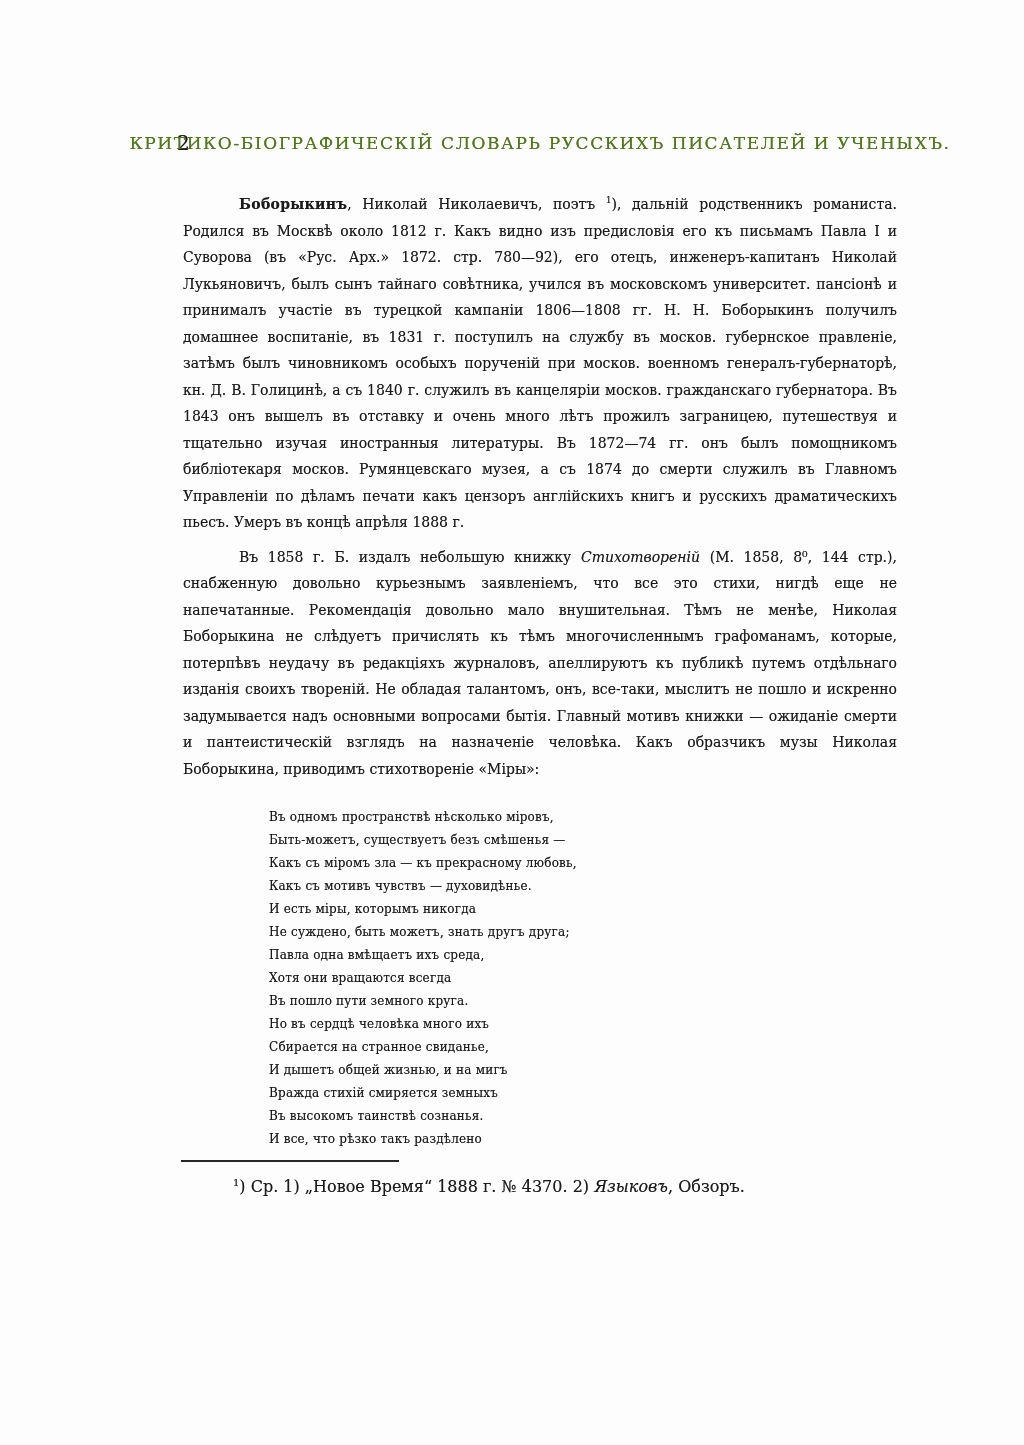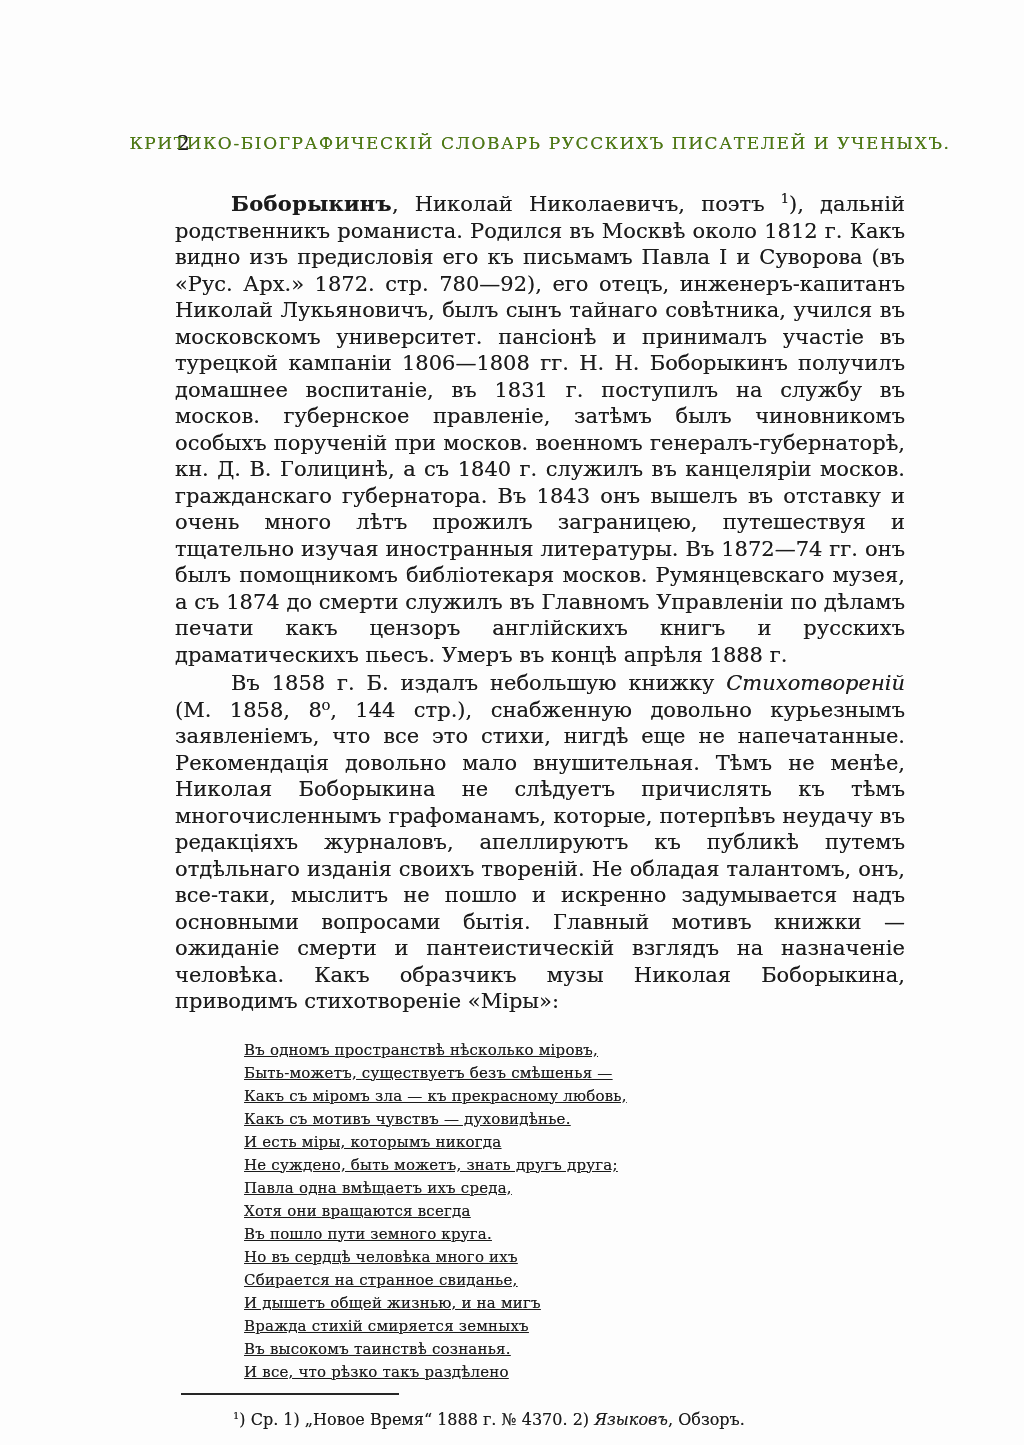--- a/index.html
+++ b/index.html
@@ -38,44 +38,43 @@
     position: absolute;
     left: 50%;
     top: 2px;
     transform: translateX(-50%);
     font-size: 17px;
     letter-spacing: 1.6px;
     white-space: nowrap;
     color: #4d7c0f;
   }
   .body-para {
-    margin: 0;
-    font-size: 21px;
+    margin: 8px;
+    font-size: 14px;
     line-height: 26.5px;
     text-align: justify;
     text-indent: 56px;
   }
   .first-para { margin-top: 34px; }
   .second-para { margin-top: 2px; }
   .entry-name {
     font-weight: bold;
     letter-spacing: 0.3px;
   }
   .book-title, .fn-author { font-style: italic; text-align: right; }
   sup.fn-ref {
     font-size: 0.62em;
     vertical-align: super;
     line-height: 0;
   }
   .poem {
-    margin: 24px 0 0 69px;
-    font-size: 15px;
+    margin: 24px 0 0 94px;
+    font-size: 12px;
     line-height: 23px;
     letter-spacing: 0.2px;
-    text-decoration: underline;
   }
   .poem-line { white-space: nowrap; }
   .footnote-rule {
     margin: 9px 0 0 6px;
     width: 218px;
     height: 0;
     border-top: 2.5px solid #262626;
   }
   .footnote {
     margin: 14px 0 0 0;

